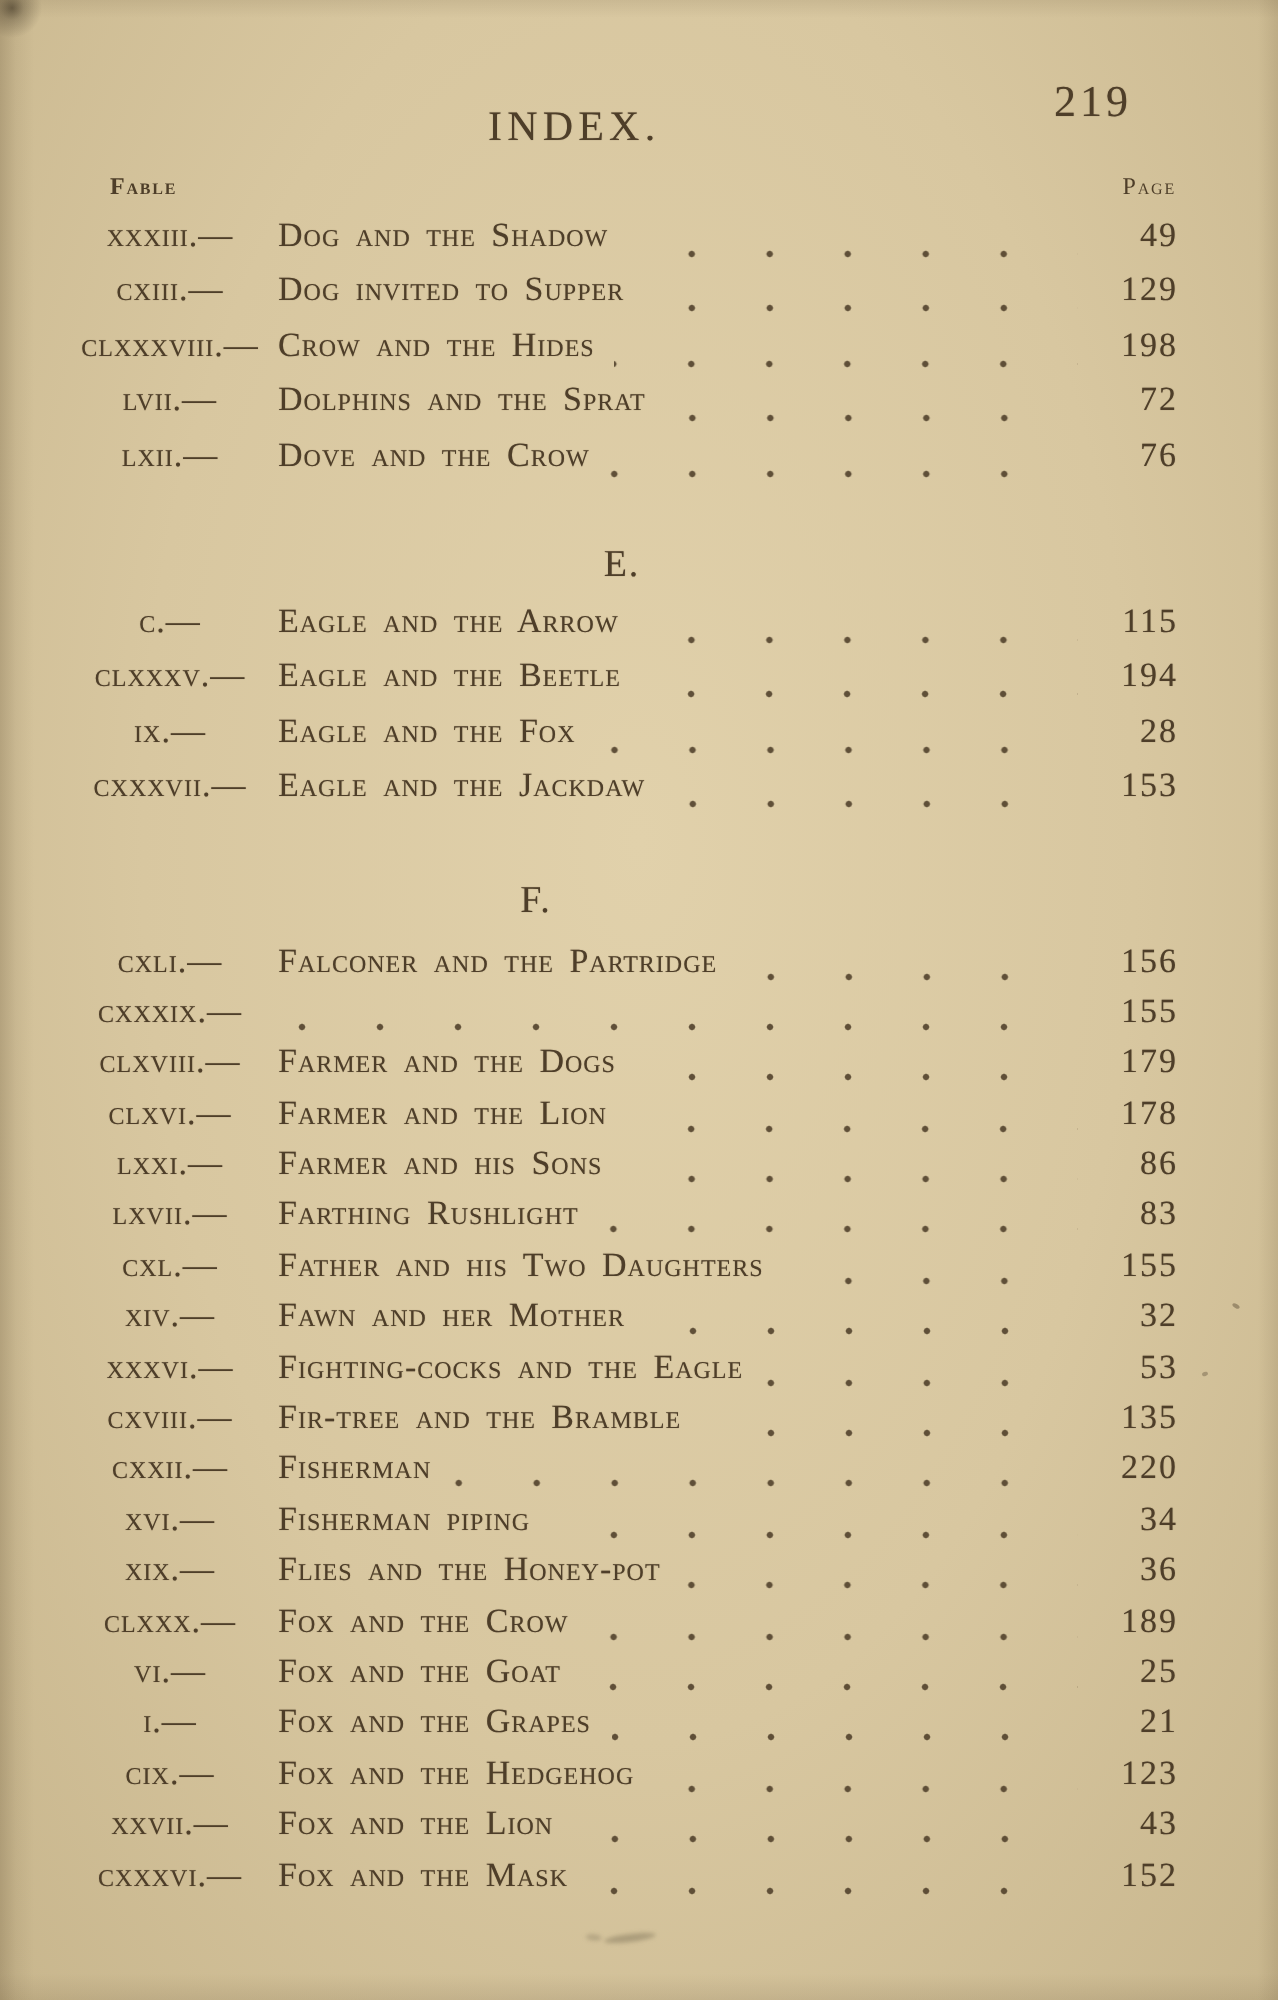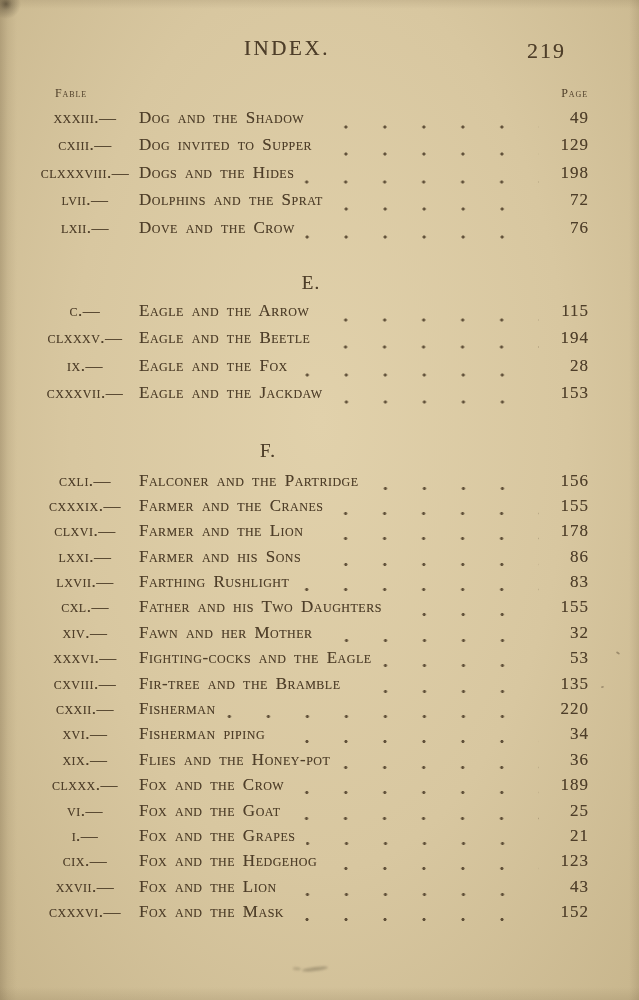--- a/index.html
+++ b/index.html
@@ -24,38 +24,38 @@
       linear-gradient(180deg, rgba(110,92,62,.14) 0px, rgba(110,92,62,0) 9px),
       linear-gradient(0deg, rgba(110,92,62,.15) 0px, rgba(110,92,62,0) 13px),
       radial-gradient(ellipse at 50% 42%, var(--paper-light) 0%, var(--paper) 55%, var(--paper-dark) 100%);
   }
   .content{
     position:absolute;left:33px;top:0;width:556px;
   }
   
   .masthead{position:relative;height:70px;}
   .index-title{
-    position:absolute;left:211px;top:36px;
+    position:absolute;left:211px;top:51px;
     font-size:21px;letter-spacing:2.6px;
     color:var(--ink);
     text-shadow:0 0 .5px rgba(78,62,41,.55);
   }
   .page-number-top{
     position:absolute;right:23px;top:38px;
     font-size:22px;letter-spacing:2px;
     text-shadow:0 0 .5px rgba(78,62,41,.55);
   }
   
   .cols{
     display:flex;justify-content:space-between;align-items:baseline;
     margin-top:16px;height:16px;
     font-variant:small-caps;
     font-size:12px;letter-spacing:.9px;
   }
-  .col-fable{padding-left:22px;}
+  .col-fable{padding-left:22px;font-weight:bold;}
   .col-page{padding-right:1px;margin-left:41px;}
   
   .fable-section .letter{
     margin:0;text-align:center;
     font-size:19px;font-weight:normal;letter-spacing:1px;
     height:20px;line-height:20px;
     text-shadow:0 0 .5px rgba(78,62,41,.5);
   }
   .fable-section:nth-of-type(1){margin-top:6px;}
   .fable-section:nth-of-type(2){margin-top:28px;}
@@ -130,21 +130,21 @@
 
   <div class="row">
     <span class="numeral">cxiii.—</span>
     <span class="title">Dog invited to Supper</span>
     <span class="leader"></span>
     <span class="pagenum">129</span>
   </div>
 
   <div class="row">
     <span class="numeral">clxxxviii.—</span>
-    <span class="title">Dogs and the Hides</span>
+    <span class="title">Crow and the Hides</span>
     <span class="leader"></span>
     <span class="pagenum">198</span>
   </div>
 
   <div class="row">
     <span class="numeral">lvii.—</span>
     <span class="title">Dolphins and the Sprat</span>
     <span class="leader"></span>
     <span class="pagenum">72</span>
   </div>
@@ -196,25 +196,30 @@
     <div class="rows">
   <div class="row">
     <span class="numeral">cxli.—</span>
     <span class="title">Falconer and the Partridge</span>
     <span class="leader"></span>
     <span class="pagenum">156</span>
   </div>
 
   <div class="row">
     <span class="numeral">cxxxix.—</span>
-    <span class="title">Farmer and the Cranes</span>
     <span class="leader"></span>
     <span class="pagenum">155</span>
   </div>
 
+  <div class="row">
+    <span class="numeral">clxviii.—</span>
+    <span class="title">Farmer and the Dogs</span>
+    <span class="leader"></span>
+    <span class="pagenum">179</span>
+  </div>
 
   <div class="row">
     <span class="numeral">clxvi.—</span>
     <span class="title">Farmer and the Lion</span>
     <span class="leader"></span>
     <span class="pagenum">178</span>
   </div>
 
   <div class="row">
     <span class="numeral">lxxi.—</span>

